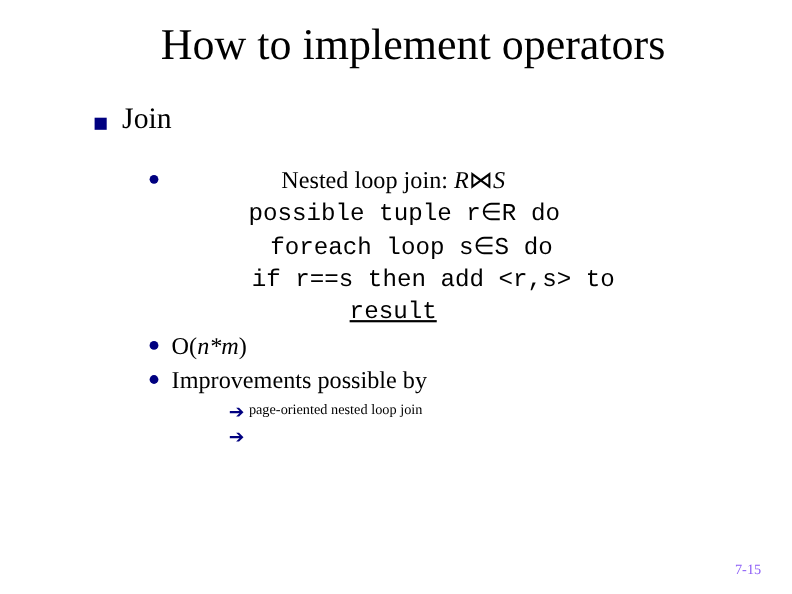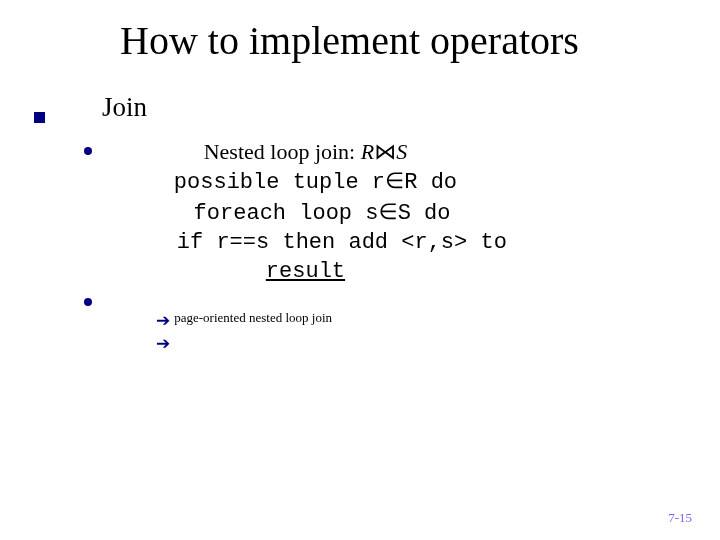--- a/index.html
+++ b/index.html
@@ -7,36 +7,35 @@
     padding: 0;
     width: 720px;
     height: 540px;
     background: #ffffff;
     font-family: "Times New Roman", Times, serif;
     color: #000000;
     position: relative;
     overflow: hidden;
   }
   .slide {
-    padding: 18px 55px 0 34px;
+    padding: 18px 55px 0 86px;
     box-sizing: border-box;
     width: 100%;
     height: 100%;
   }
   .title {
     font-size: 40px;
     text-align: center;
     line-height: 1.15;
     margin-bottom: 28px;
   }
   .level1 {
     display: flex;
-    align-items: flex-end;
-    margin-bottom: 14px;
-    gap: 43px;
+    align-items: center;
+    margin-bottom: 26px;
   }
   .level1 .bullet-sq {
     width: 11px;
     height: 11px;
     background: #000080;
     margin-top: 10px;
     margin-right: 14px;
     flex: 0 0 auto;
   }
   .level1 .text {
@@ -136,22 +135,27 @@
         <span>Nested loop join: </span><span class="italic">R</span><span class="join-sym">⋈</span><span class="italic">S</span>
         <div class="code"><span>possible tuple r</span><span class="elem-sym">∈</span><span>R do</span>
 <span> foreach loop s</span><span class="elem-sym">∈</span><span>S do</span>
 <span>    if r==s then add &lt;r,s&gt; to</span></div>
         <div class="code-noindent">result</div>
       </div>
     </div>
 
     <div class="level2">
       <div class="bullet-dot"></div>
+      <div class="text"><span>O(</span><span class="italic">n*m</span><span>)</span></div>
     </div>
 
+    <div class="level2">
+      <div class="bullet-dot"></div>
+      <div class="text">Improvements possible by</div>
+    </div>
 
     <div class="level3-wrap">
       <div class="level3">
         <div class="arrow">➔</div>
         <div class="text">page-oriented nested loop join</div>
       </div>
       <div class="level3">
         <div class="arrow">➔</div>
       </div>
     </div>

